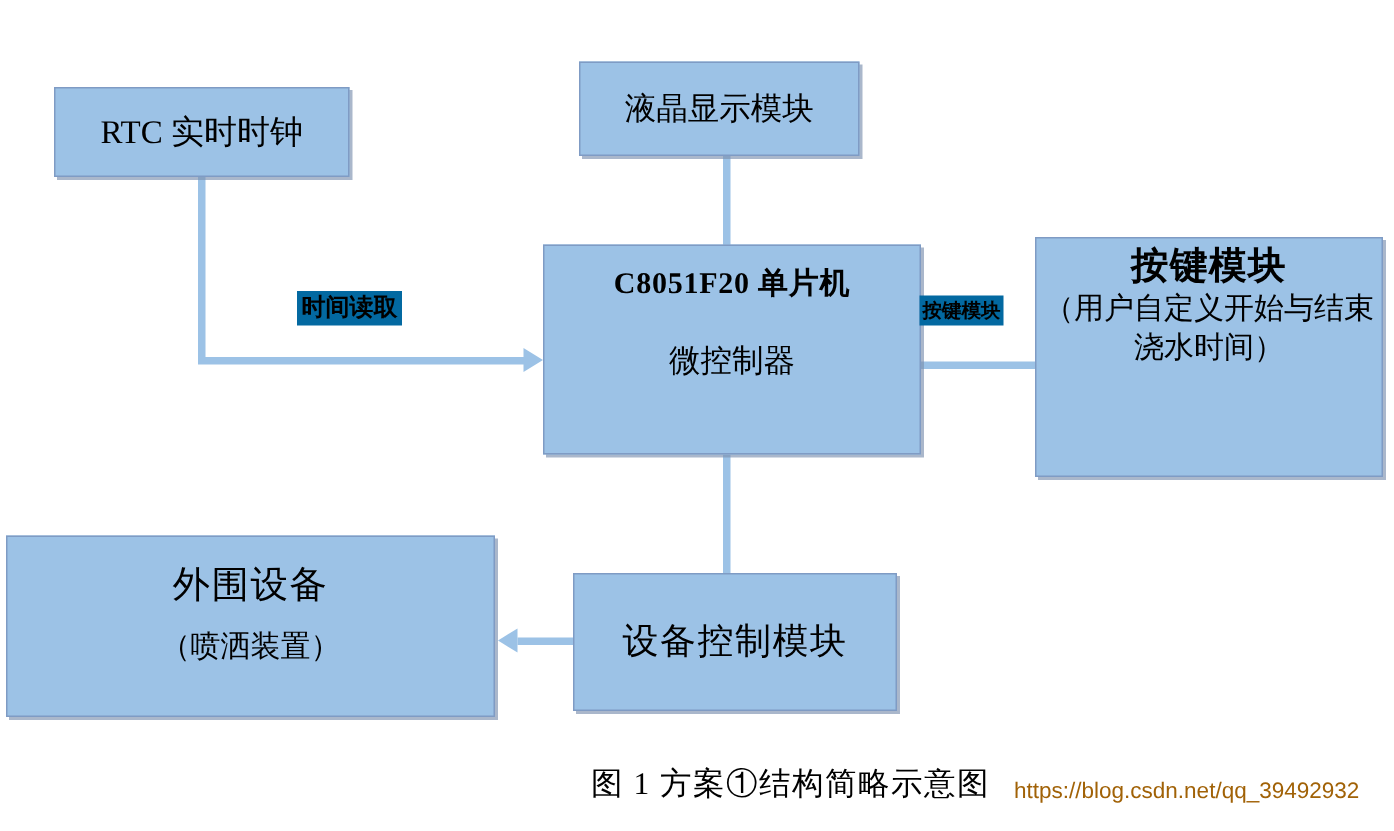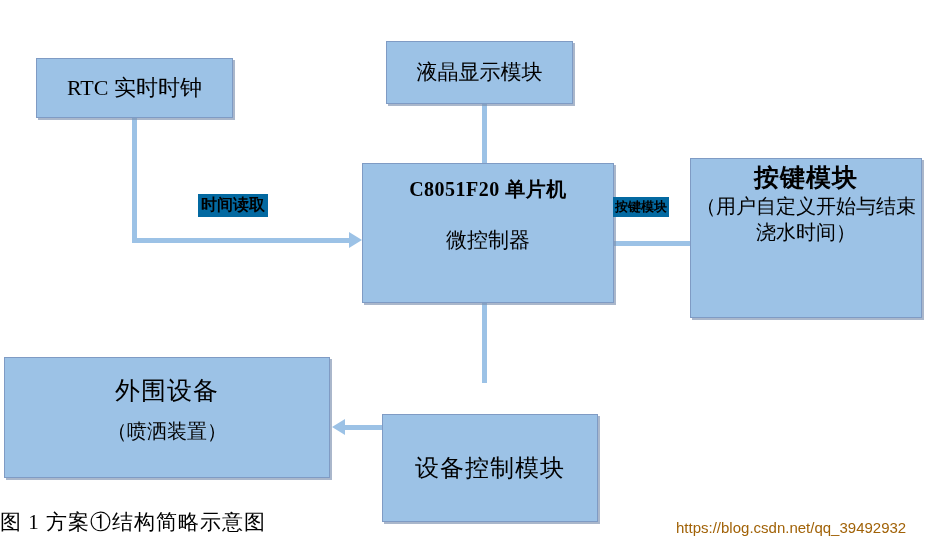--- a/index.html
+++ b/index.html
@@ -92,24 +92,23 @@
     font-size: 25px;
     letter-spacing: 1px;
     font-family: Liberation Serif, serif;
   }
   #node-periph .line-sub {
     font-size: 20px;
     margin-top: 14px;
     text-align: center;
   }
   #node-devctrl {
-    left: 382px; top: 382px; width: 216px; height: 108px;
+    left: 382px; top: 382px; width: 216px; height: 92px;
     font-size: 24px;
     letter-spacing: 1px;
-    margin-top: 32px;
   }
 
   
   .conn {
     position: absolute;
     background: #9CC2E6;
     z-index: 1;
   }
   .conn-v { width: 5px; }
   .conn-h { height: 5px; }
@@ -164,21 +163,21 @@
     left: 613px; top: 197px;
     font-size: 13px;
     padding: 1px 2px;
   }
 
   
   #caption {
     position: absolute;
     left: 0; top: 508px;
     width: 660px;
-    text-align: left;
+    text-align: right;
     font-size: 21px;
     color: #000000;
     letter-spacing: 1px;
     white-space: nowrap;
     z-index: 5;
   }
   #watermark {
     position: absolute;
     left: 676px; top: 519px;
     font-size: 15px;

